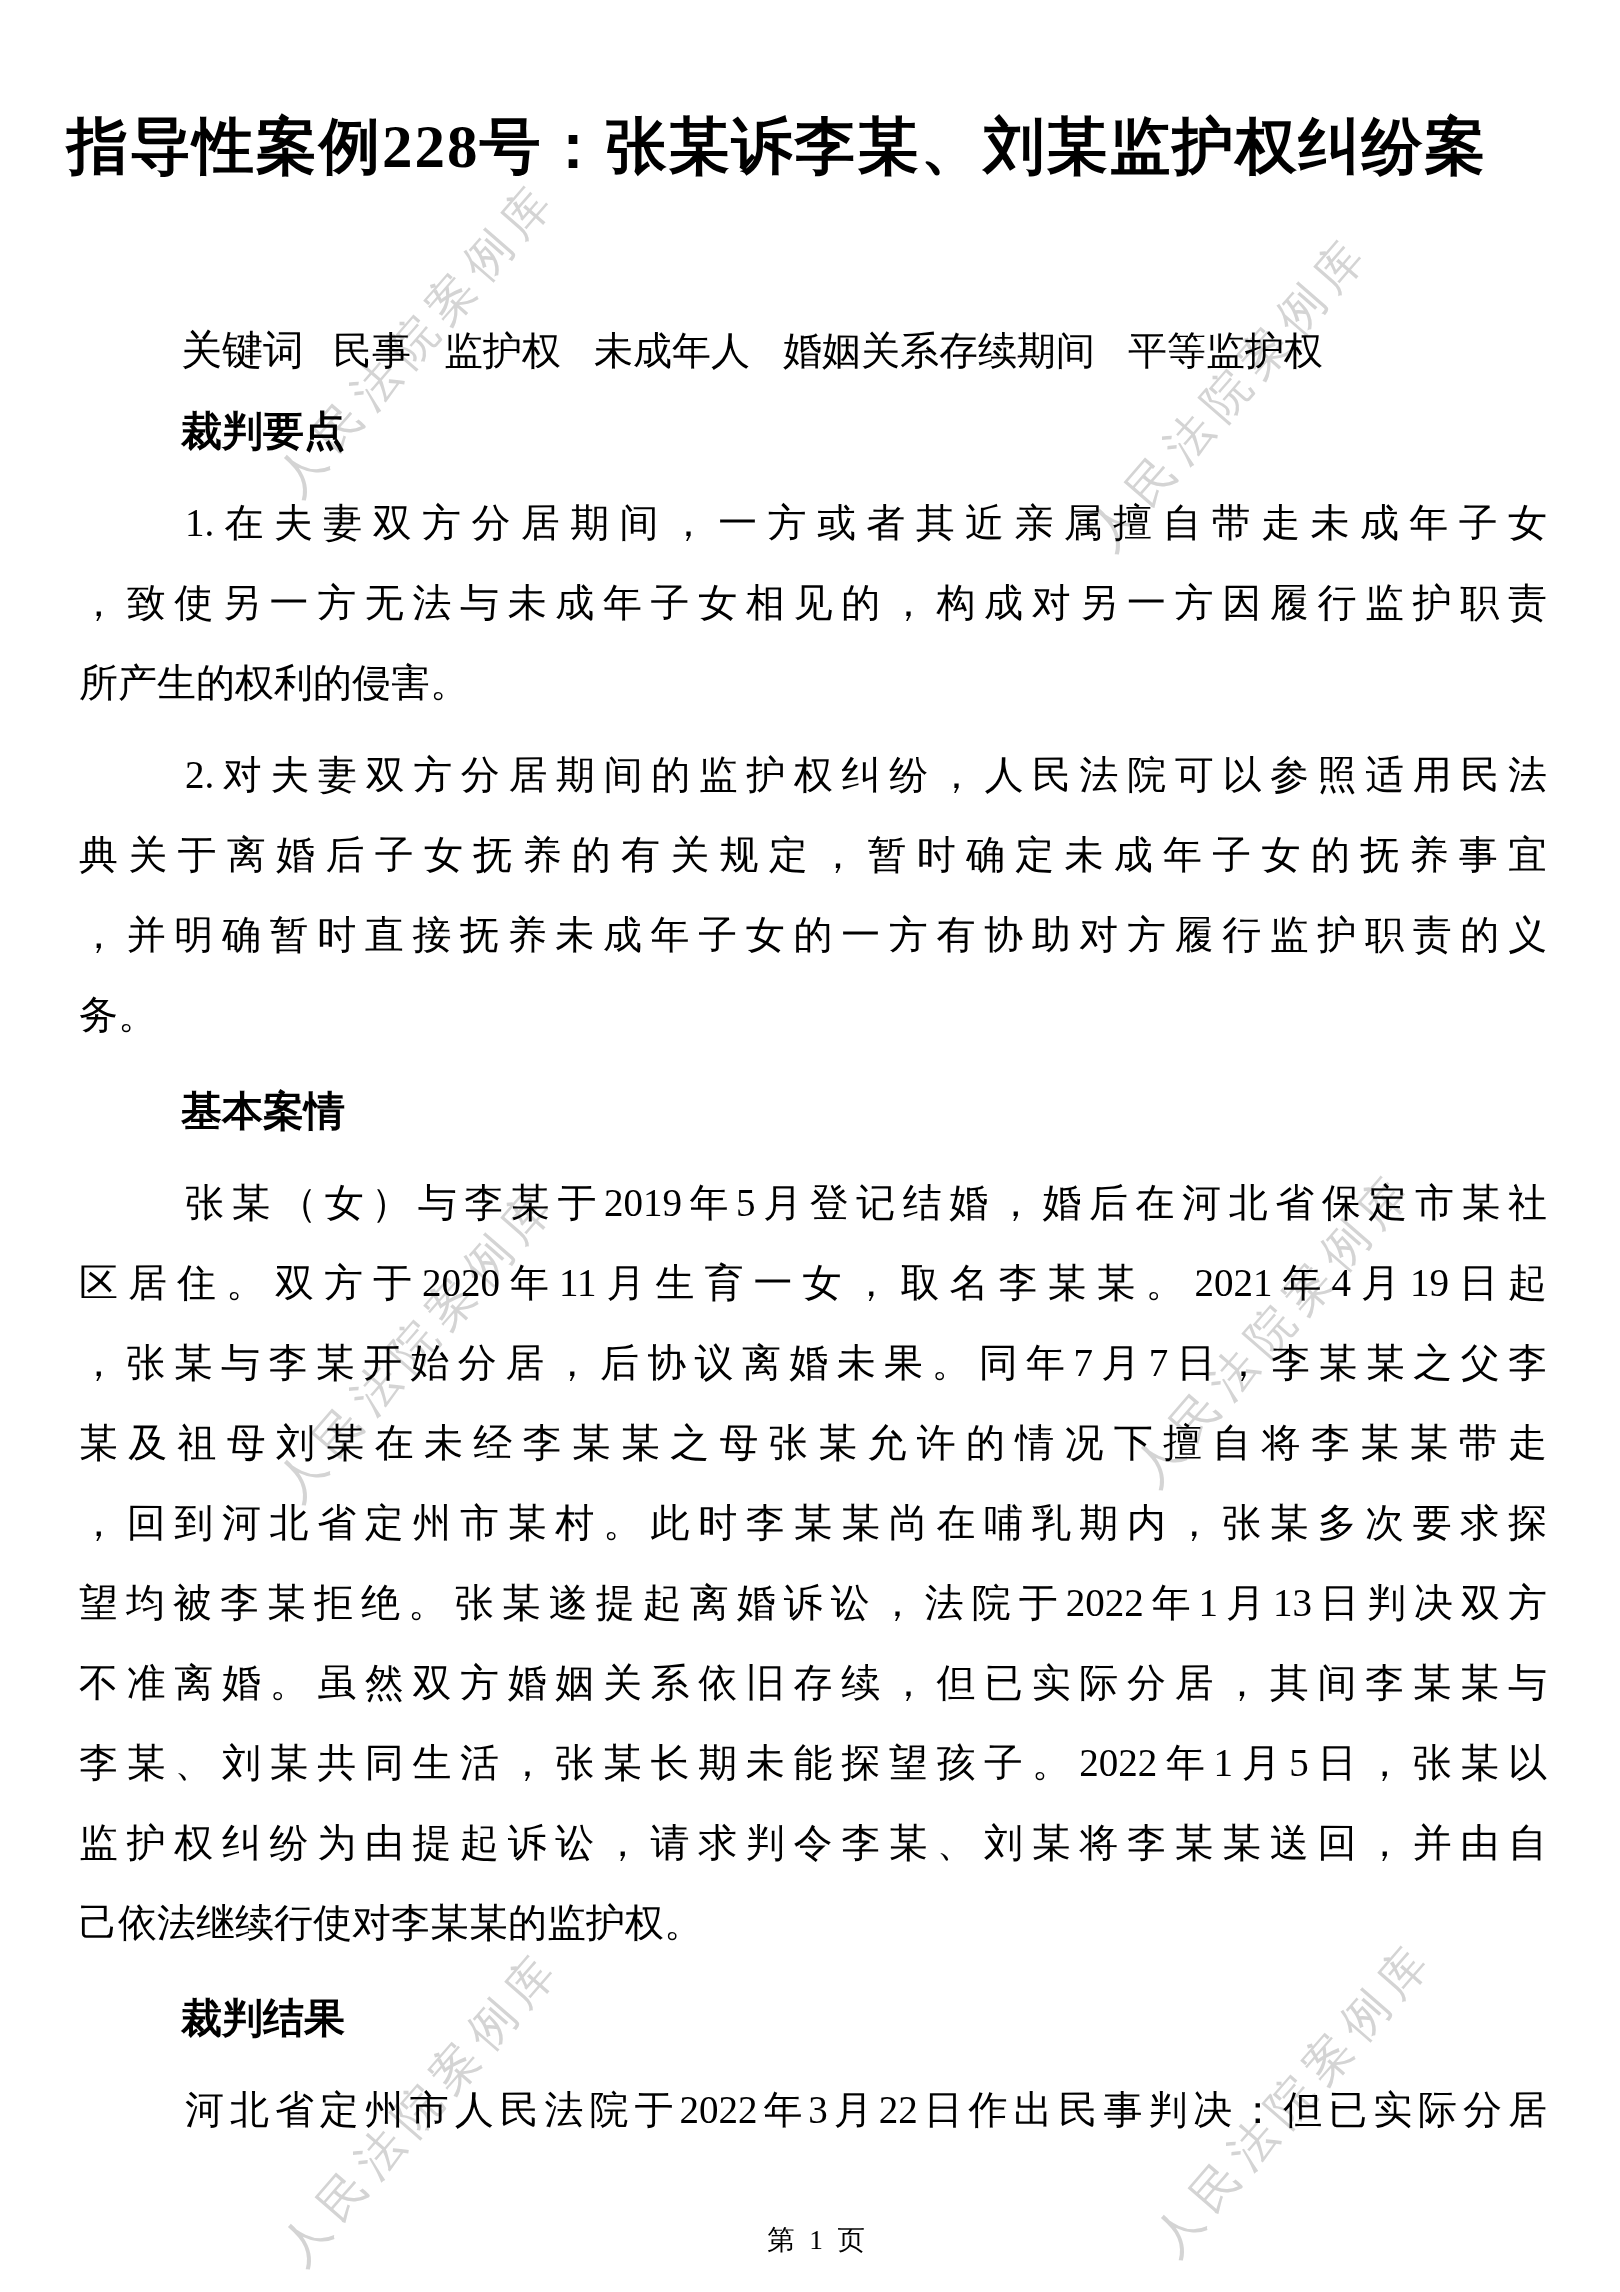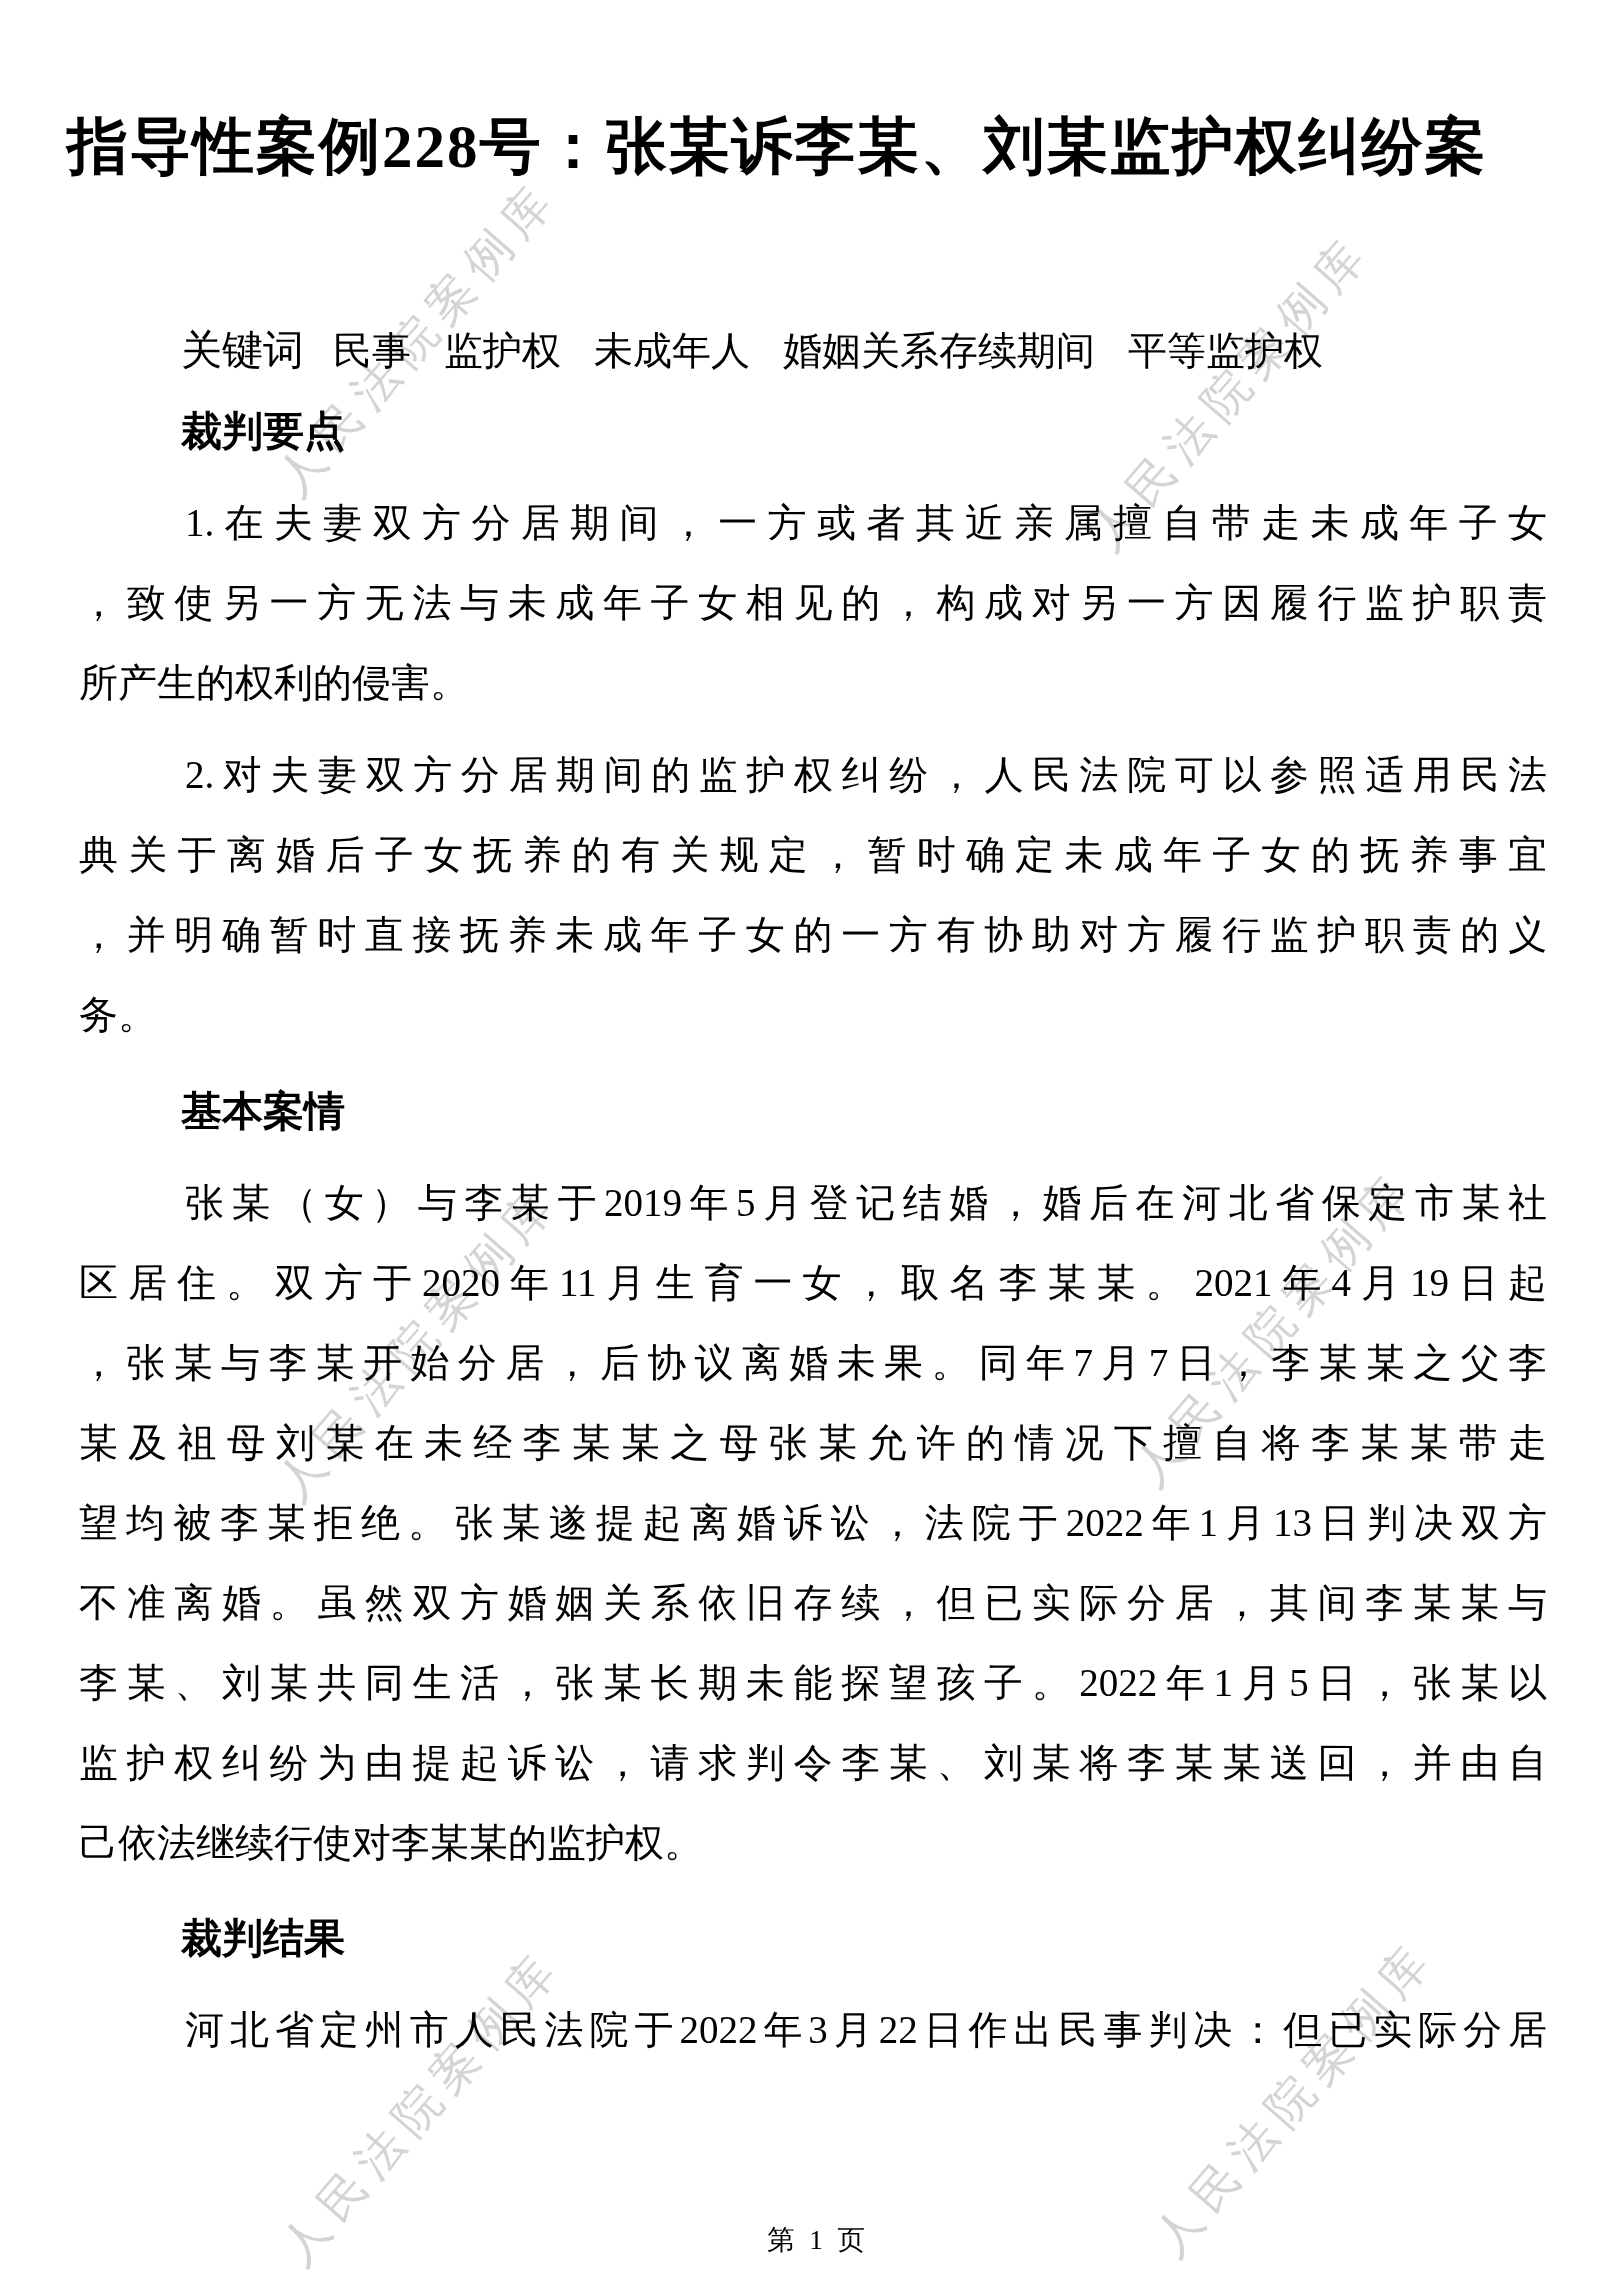--- a/index.html
+++ b/index.html
@@ -129,20 +129,21 @@
               <div class="line">务。</div>
             </div>
           </section>
           <section>
             <h2 class="sec-heading">基本案情</h2>
             <div class="para">
               <div class="line indent full">张某（女）与李某于2019年5月登记结婚，婚后在河北省保定市某社</div>
               <div class="line full">区居住。双方于2020年11月生育一女，取名李某某。2021年4月19日起</div>
               <div class="line full">，张某与李某开始分居，后协议离婚未果。同年7月7日，李某某之父李</div>
               <div class="line full">某及祖母刘某在未经李某某之母张某允许的情况下擅自将李某某带走</div>
+              <div class="line full">，回到河北省定州市某村。此时李某某尚在哺乳期内，张某多次要求探</div>
               <div class="line full">望均被李某拒绝。张某遂提起离婚诉讼，法院于2022年1月13日判决双方</div>
               <div class="line full">不准离婚。虽然双方婚姻关系依旧存续，但已实际分居，其间李某某与</div>
               <div class="line full">李某、刘某共同生活，张某长期未能探望孩子。2022年1月5日，张某以</div>
               <div class="line full">监护权纠纷为由提起诉讼，请求判令李某、刘某将李某某送回，并由自</div>
               <div class="line">己依法继续行使对李某某的监护权。</div>
             </div>
           </section>
           <section>
             <h2 class="sec-heading">裁判结果</h2>
             <div class="para">

